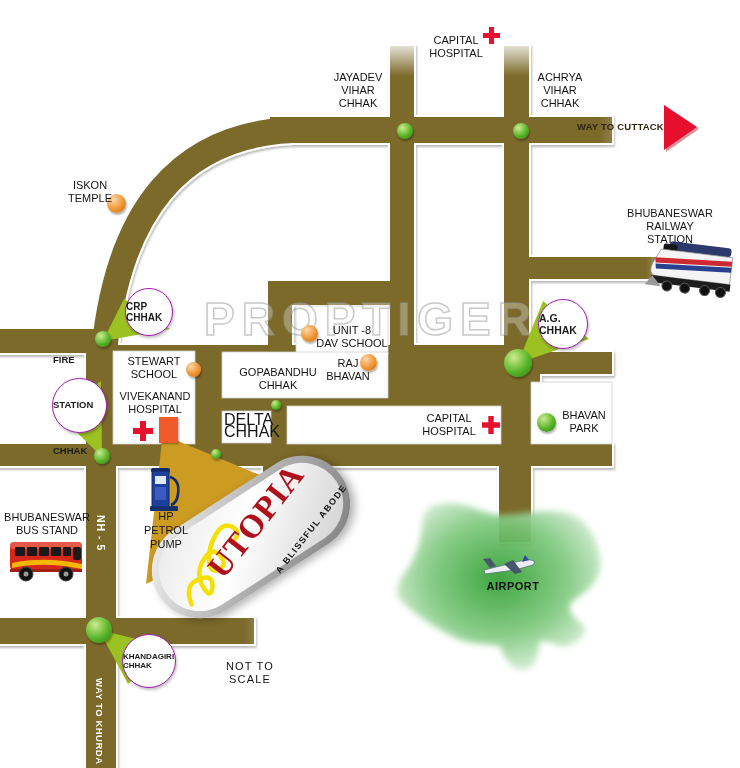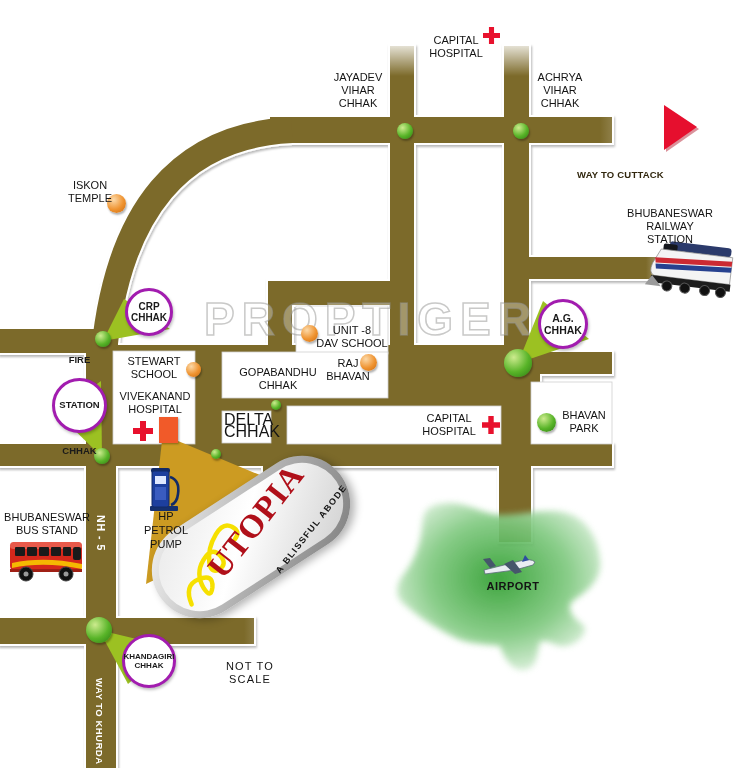--- a/index.html
+++ b/index.html
@@ -16,22 +16,22 @@
   .road-lbl{position:absolute;font-size:9.5px;font-weight:bold;color:#30260d;
             letter-spacing:.2px;white-space:nowrap;}
   .vlbl{position:absolute;writing-mode:vertical-rl;color:#fff;font-weight:bold;
         white-space:nowrap;}
   
   #wm{position:absolute;left:204px;top:292px;width:344px;height:58px;
       font-size:46px;font-weight:bold;letter-spacing:7px;
       color:rgba(255,255,255,.30);-webkit-text-stroke:1.5px rgba(148,148,145,.5);
       white-space:nowrap;}
   
-  .badge{position:absolute;background:#fff;border:3px solid #a21caf;border-radius:50%;
-         display:flex;flex-direction:column;align-items:center;justify-content:center;
+  .badge{position:absolute;background:#fff;border:1px solid #a21caf;border-radius:50%;
+         display:flex;flex-direction:column;align-items:flex-start;justify-content:center;
          box-shadow:1px 2px 3px rgba(0,0,0,.25);box-sizing:border-box;}
   .badge .ln{font-weight:bold;color:#1a1a1a;white-space:nowrap;}
   
   .gdot,.odot{position:absolute;border-radius:50%;box-shadow:1px 2px 2px rgba(0,0,0,.3);}
   .gdot{background:radial-gradient(circle at 35% 30%,#cdeb8e,#58b428 55%,#2c7a13);}
   .odot{background:radial-gradient(circle at 35% 30%,#fcd9a8,#ef9330 55%,#c96a10);}
   
   .icon{position:absolute;}
   .bldg{position:absolute;left:159px;top:417px;width:19px;height:26px;background:#f15a29;
         box-shadow:1px 1px 2px rgba(0,0,0,.35);}
@@ -268,21 +268,21 @@
   <div class="lbl" style="left:318px;top:71px;width:80px;">
     <div class="ln">JAYADEV</div>
       <div class="ln">VIHAR</div>
       <div class="ln">CHHAK</div>
   </div>
   <div class="lbl" style="left:518px;top:71px;width:84px;">
     <div class="ln">ACHRYA</div>
       <div class="ln">VIHAR</div>
       <div class="ln">CHHAK</div>
   </div>
-  <div class="road-lbl" style="left:577px;top:121px;margin-top:48px;">WAY TO CUTTACK</div>
+  <div class="road-lbl" style="left:577px;top:121px;">WAY TO CUTTACK</div>
   <div class="lbl" style="left:50px;top:179px;width:80px;">
     <div class="ln">ISKON</div>
       <div class="ln">TEMPLE</div>
   </div>
   <div class="lbl" style="left:612px;top:207px;width:116px;">
     <div class="ln">BHUBANESWAR</div>
       <div class="ln">RAILWAY</div>
       <div class="ln">STATION</div>
   </div>
   <div class="lbl" style="left:314px;top:324px;width:76px;">

